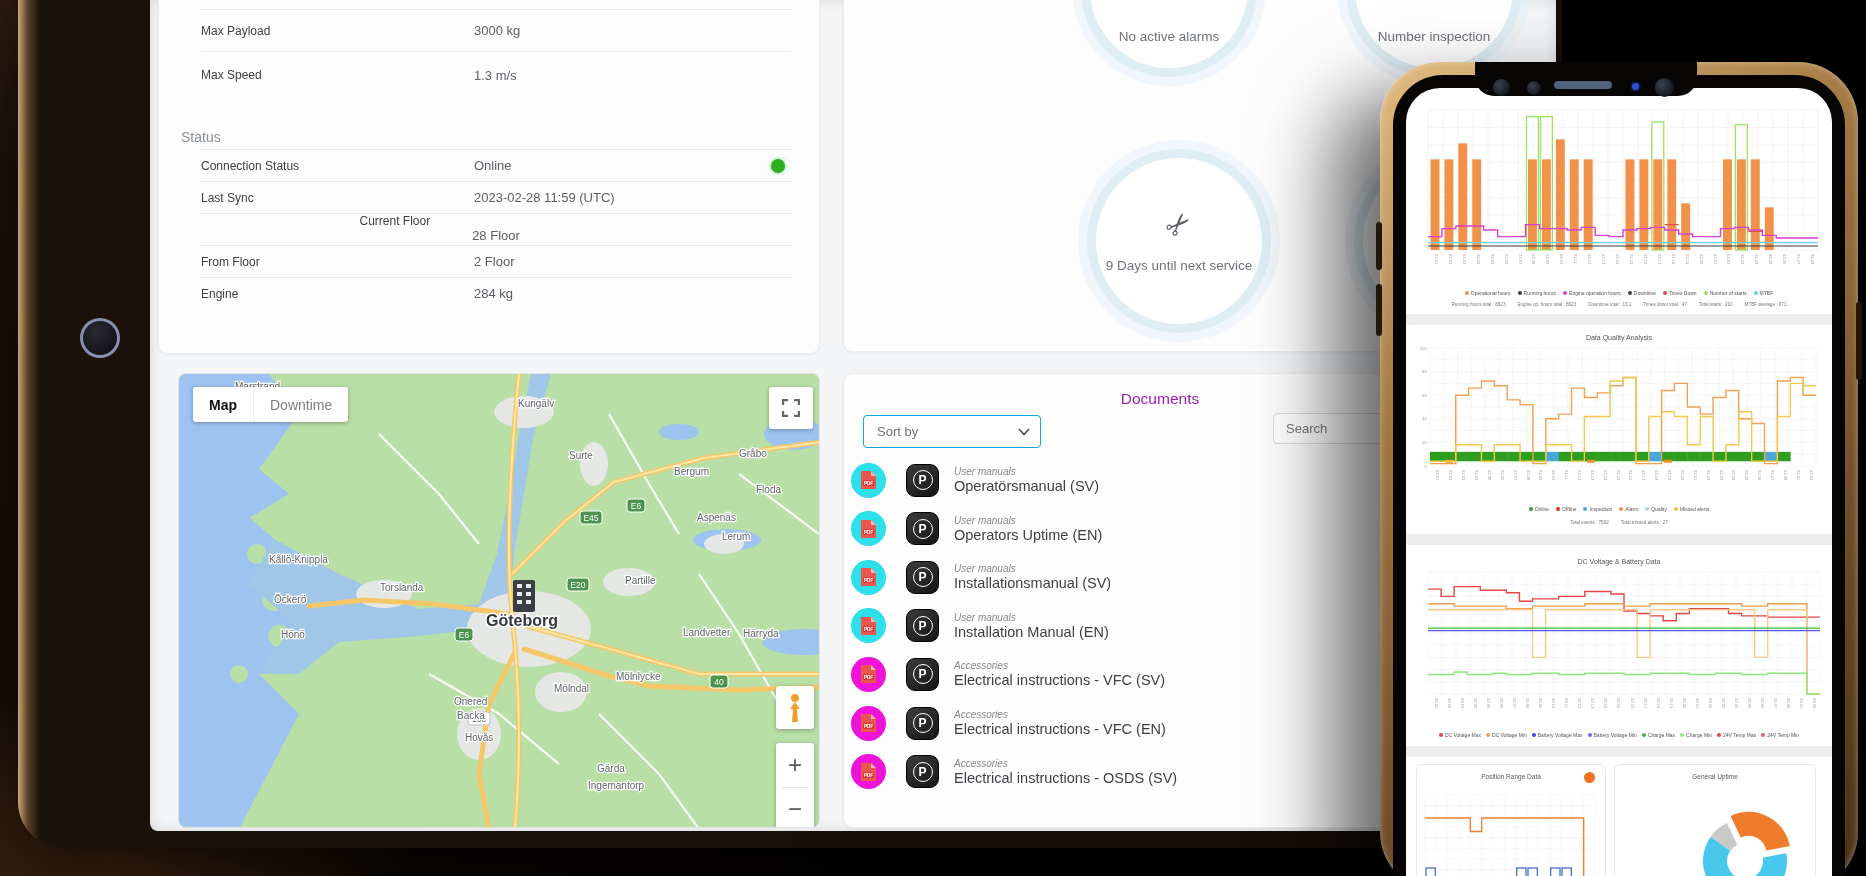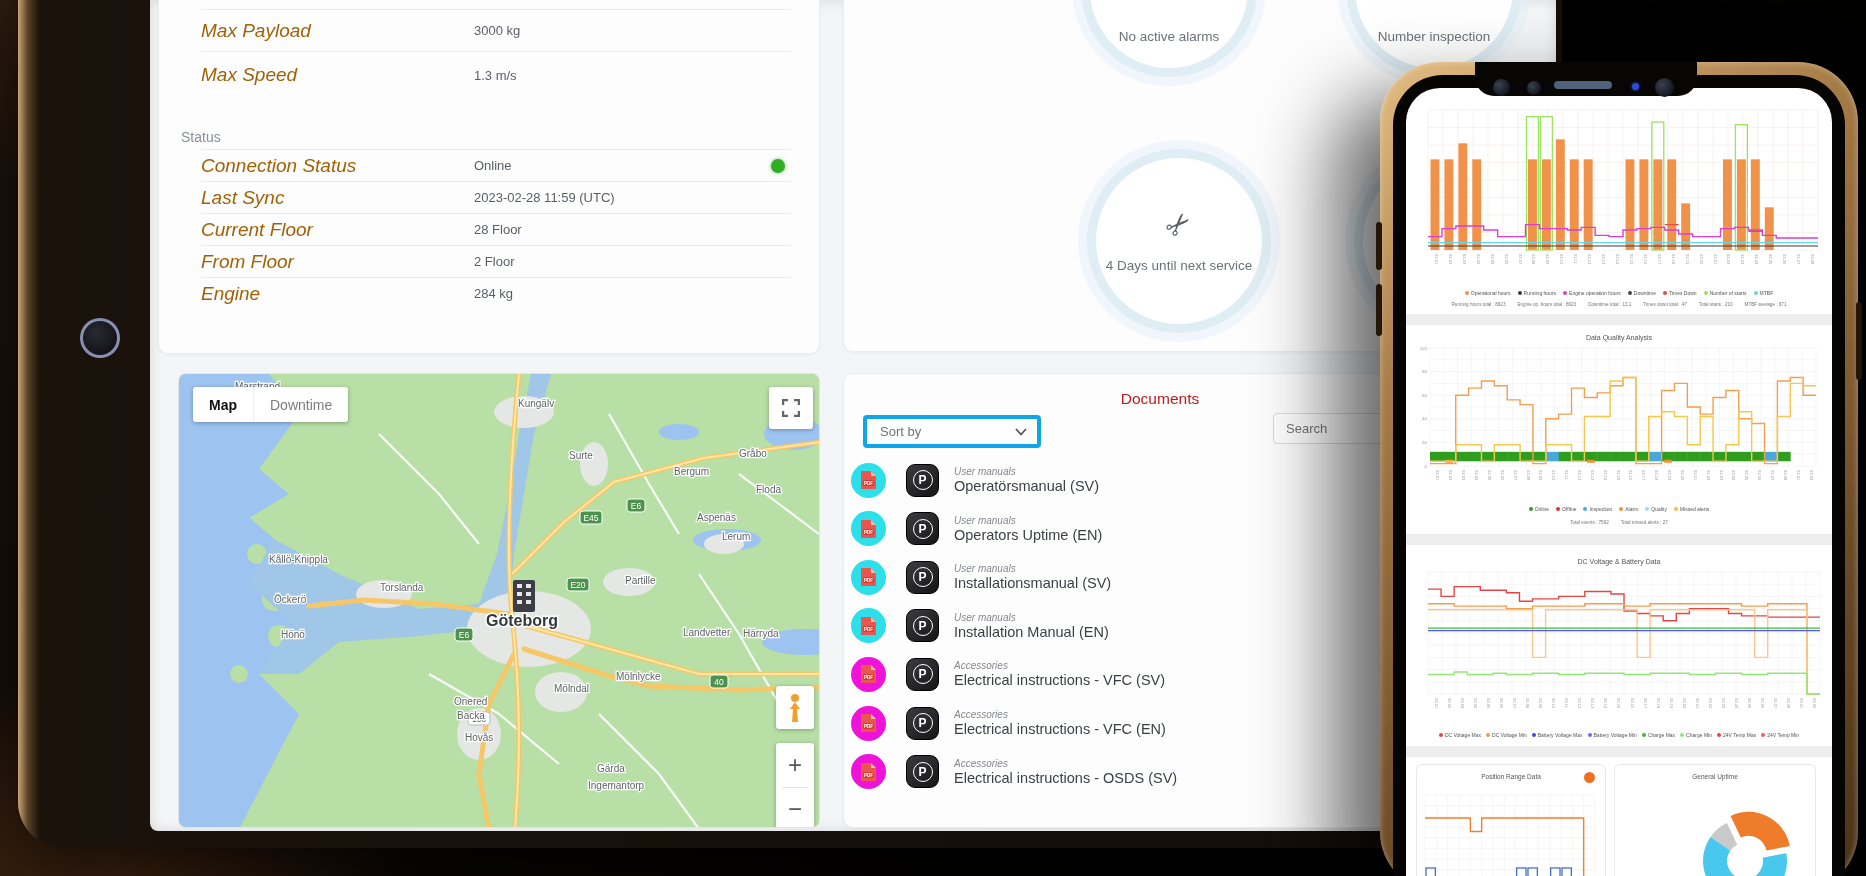--- a/index.html
+++ b/index.html
@@ -14,21 +14,21 @@
     background:linear-gradient(90deg,#c9a575 0px,#574026 10px,#1a120b 22px,#140d08 100%);
     box-shadow:0 30px 70px rgba(0,0,0,.7);}
   .tablet-cam{position:absolute;left:80px;top:318px;width:40px;height:40px;border-radius:50%;
     border:3px solid rgba(155,165,205,.85);background:radial-gradient(circle at 40% 35%,#2a2a33,#0a0a0e);}
   .tablet-screen{position:absolute;left:150px;top:0;width:1406px;height:831px;background:#f3f5f7;
     overflow:hidden;border-bottom-left-radius:8px;box-shadow:inset 0 0 14px rgba(0,0,0,.12);}
   .card{position:absolute;background:#fdfdfe;border:1px solid #ebecee;border-radius:10px;box-shadow:0 1px 3px rgba(40,50,60,.05);}
   
   #spec-card{left:8px;top:-12px;width:662px;height:366px;padding:0 0 0 0;}
   .spec-row{position:absolute;left:42px;right:28px;border-top:1px solid #e9eaec;display:flex;align-items:center;}
-  .spec-label{width:273px;font-size:19px;color:#a16207;font-style:italic;}
+  .spec-label{width:273px;font-size:12px;color:#404040;}
   .spec-value{font-size:13px;color:#5a5e63;flex:1;}
   .spec-section{position:absolute;left:22px;font-size:14px;color:#8b9097;}
   .status-dot{position:absolute;right:6px;width:14px;height:14px;border-radius:50%;box-shadow:0 0 4px rgba(46,174,36,.6);}
   
   #widgets-card{left:693px;top:-112px;width:634px;height:464px;}
   .circle-widget{position:absolute;border-radius:50%;background:#fff;border:9px solid #dfedf4;
     box-shadow:0 0 0 9px rgba(230,240,247,.55);display:flex;flex-direction:column;align-items:center;justify-content:center;text-align:center;}
   .circle-widget .w-label{font-size:13.5px;color:#6d7278;line-height:20px;width:150px;}
   .circle-widget .w-icon{color:#5d6166;margin-bottom:14px;}
   
@@ -39,22 +39,22 @@
   #map-mode .mbtn{padding:0 16px;display:flex;align-items:center;}
   #btn-map{font-weight:bold;color:#111;}
   #btn-sat{color:#7d7d7d;border-left:1px solid #eee;}
   #map-fullscreen{left:590px;top:13px;width:44px;height:42px;display:flex;align-items:center;justify-content:center;color:#666;}
   #map-pegman{left:597px;top:312px;width:38px;height:43px;display:flex;align-items:center;justify-content:center;}
   #map-zoom{left:597px;top:369px;width:38px;height:88px;display:flex;flex-direction:column;}
   #map-zoom .zbtn{flex:1;display:flex;align-items:center;justify-content:center;font-size:24px;color:#555;}
   #map-zoom .zdiv{height:1px;background:#e6e6e6;margin:0 6px;}
   
   #docs-card{left:693px;top:373px;width:634px;height:455px;}
-  #docs-title{position:absolute;left:0;top:16px;width:100%;text-align:center;font-size:15.5px;color:#b91c1c;}
-  #sort-box{position:absolute;left:19px;top:41px;width:178px;height:33px;border:4px solid #0ea5e9;border-radius:4px;background:#fff;
+  #docs-title{position:absolute;left:0;top:16px;width:100%;text-align:center;font-size:15.5px;color:#a21caf;}
+  #sort-box{position:absolute;left:19px;top:41px;width:178px;height:33px;border:1px solid #0ea5e9;border-radius:4px;background:#fff;
     display:flex;align-items:center;justify-content:space-between;padding:0 10px 0 13px;font-size:13px;color:#6d7278;}
   #search-box{position:absolute;left:429px;top:39px;width:140px;height:31px;border:1px solid #d9dbde;border-radius:4px;background:#fff;
     font-size:13px;color:#777;padding:0 12px;outline:none;}
   .doc-row{position:absolute;left:0;width:100%;height:48px;display:flex;align-items:center;cursor:pointer;}
   .doc-badge{position:relative;margin-left:7px;width:35px;height:35px;border-radius:50%;flex:0 0 auto;display:flex;align-items:center;justify-content:center;}
   .doc-pdfapp{margin-left:20px;width:33px;height:33px;border-radius:9px;background:linear-gradient(140deg,#3c3c3f,#151517);flex:0 0 auto;
     display:flex;align-items:center;justify-content:center;color:#fff;font-size:15px;font-weight:bold;border:1px solid #000;}
   .doc-pdfapp span{border:1.5px solid #fff;border-radius:50%;width:20px;height:20px;display:flex;align-items:center;justify-content:center;font-size:12px;}
   .doc-texts{margin-left:15px;display:flex;flex-direction:column;}
   .doc-cat{font-size:10px;color:#85888c;font-style:italic;}
@@ -101,21 +101,21 @@
           </div>
           <div class="spec-row" style="top: 160px; height: 32px;">
             <span class="spec-label">Connection Status</span>
                    <span class="spec-value">Online</span>
             <span class="status-dot" style="background: rgb(47, 174, 36);"></span>
           </div>
           <div class="spec-row" style="top: 192px; height: 32px;">
             <span class="spec-label">Last Sync</span>
                    <span class="spec-value">2023-02-28 11:59 (UTC)</span>
           </div>
-          <div class="spec-row" style="top: 224px; height: 32px;">
+          <div class="spec-row" style="top: 224px; height: 32px; flex-direction: column;">
             <span class="spec-label">Current Floor</span>
                    <span class="spec-value">28 Floor</span>
           </div>
           <div class="spec-row" style="top: 256px; height: 32px;">
             <span class="spec-label">From Floor</span>
                    <span class="spec-value">2 Floor</span>
           </div>
           <div class="spec-row" style="top: 288px; height: 32px;">
             <span class="spec-label">Engine</span>
                    <span class="spec-value">284 kg</span>
@@ -126,21 +126,21 @@
 
     <div class="card" id="widgets-card">
       <div class="circle-widget" style="left:237px;top:12px;width:176px;height:176px">
         <div class="w-label" style="margin-top:96px">No active alarms</div>
       </div>
       <div class="circle-widget" style="left:502px;top:12px;width:176px;height:176px">
         <div class="w-label" style="margin-top:96px">Number inspection</div>
       </div>
       <div class="circle-widget" style="left:243px;top:260px;width:184px;height:184px">
         <div class="w-icon" style="font-size:30px;transform:rotate(-45deg)">✂</div>
-        <div class="w-label">4 Days until next service</div>
+        <div class="w-label">9 Days until next service</div>
       </div>
       <div class="circle-widget" style="left:510px;top:260px;width:184px;height:184px">
         <div class="w-icon">
           <svg width="36" height="32" viewBox="0 0 36 32">
               <path d="M3 2 V29 H34" stroke="#8a8e93" stroke-width="2" fill="none"></path>
               <path d="M6 24 L14 13 L20 18 L30 7" stroke="#70747a" stroke-width="2.4" fill="none"></path>
               <path d="M24 6 L31 5.2 L30.2 12" stroke="#70747a" stroke-width="2.4" fill="none"></path>
             </svg>
         </div>
         <div class="w-label">943 trips today</div>

